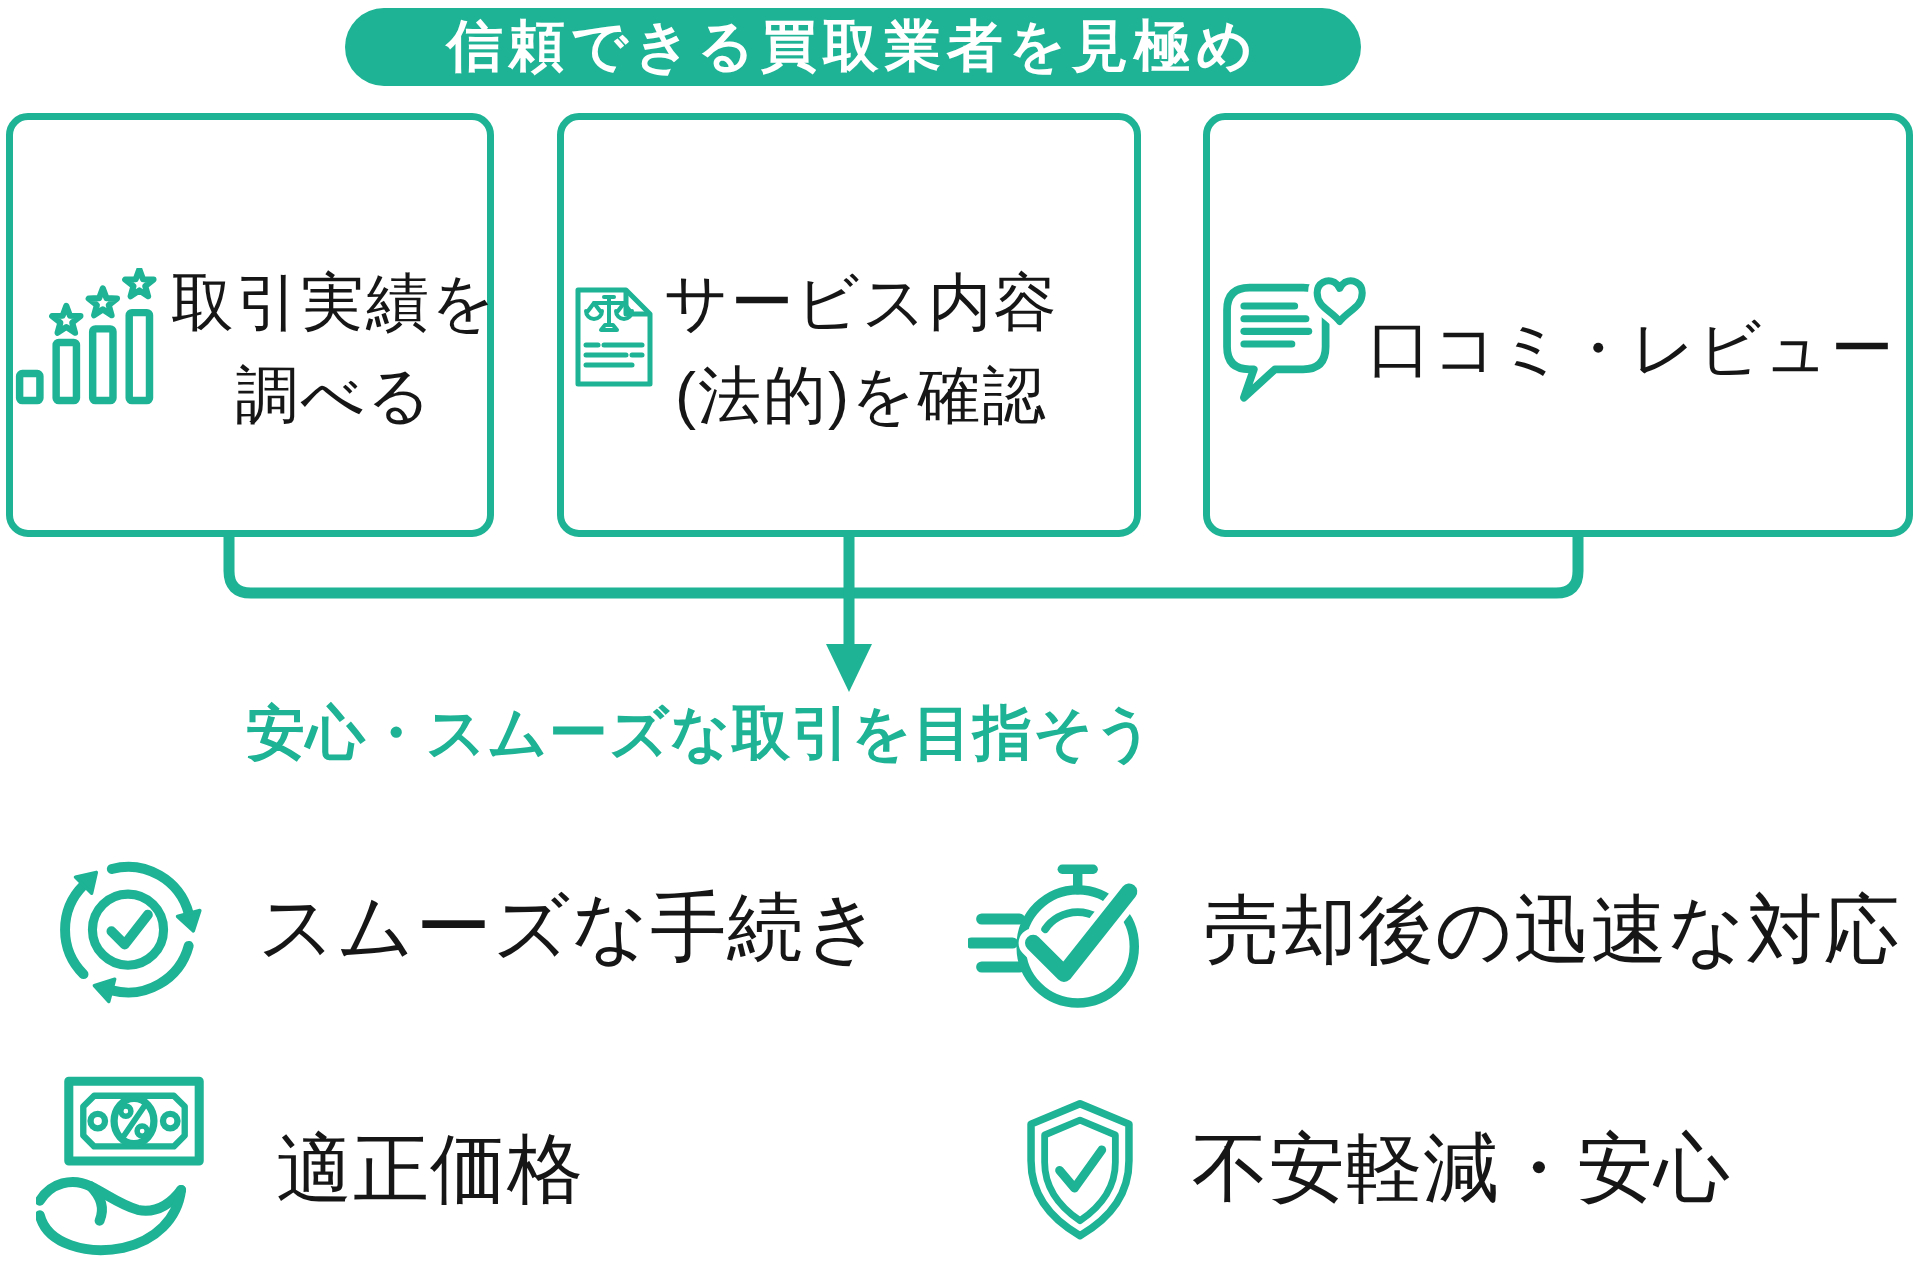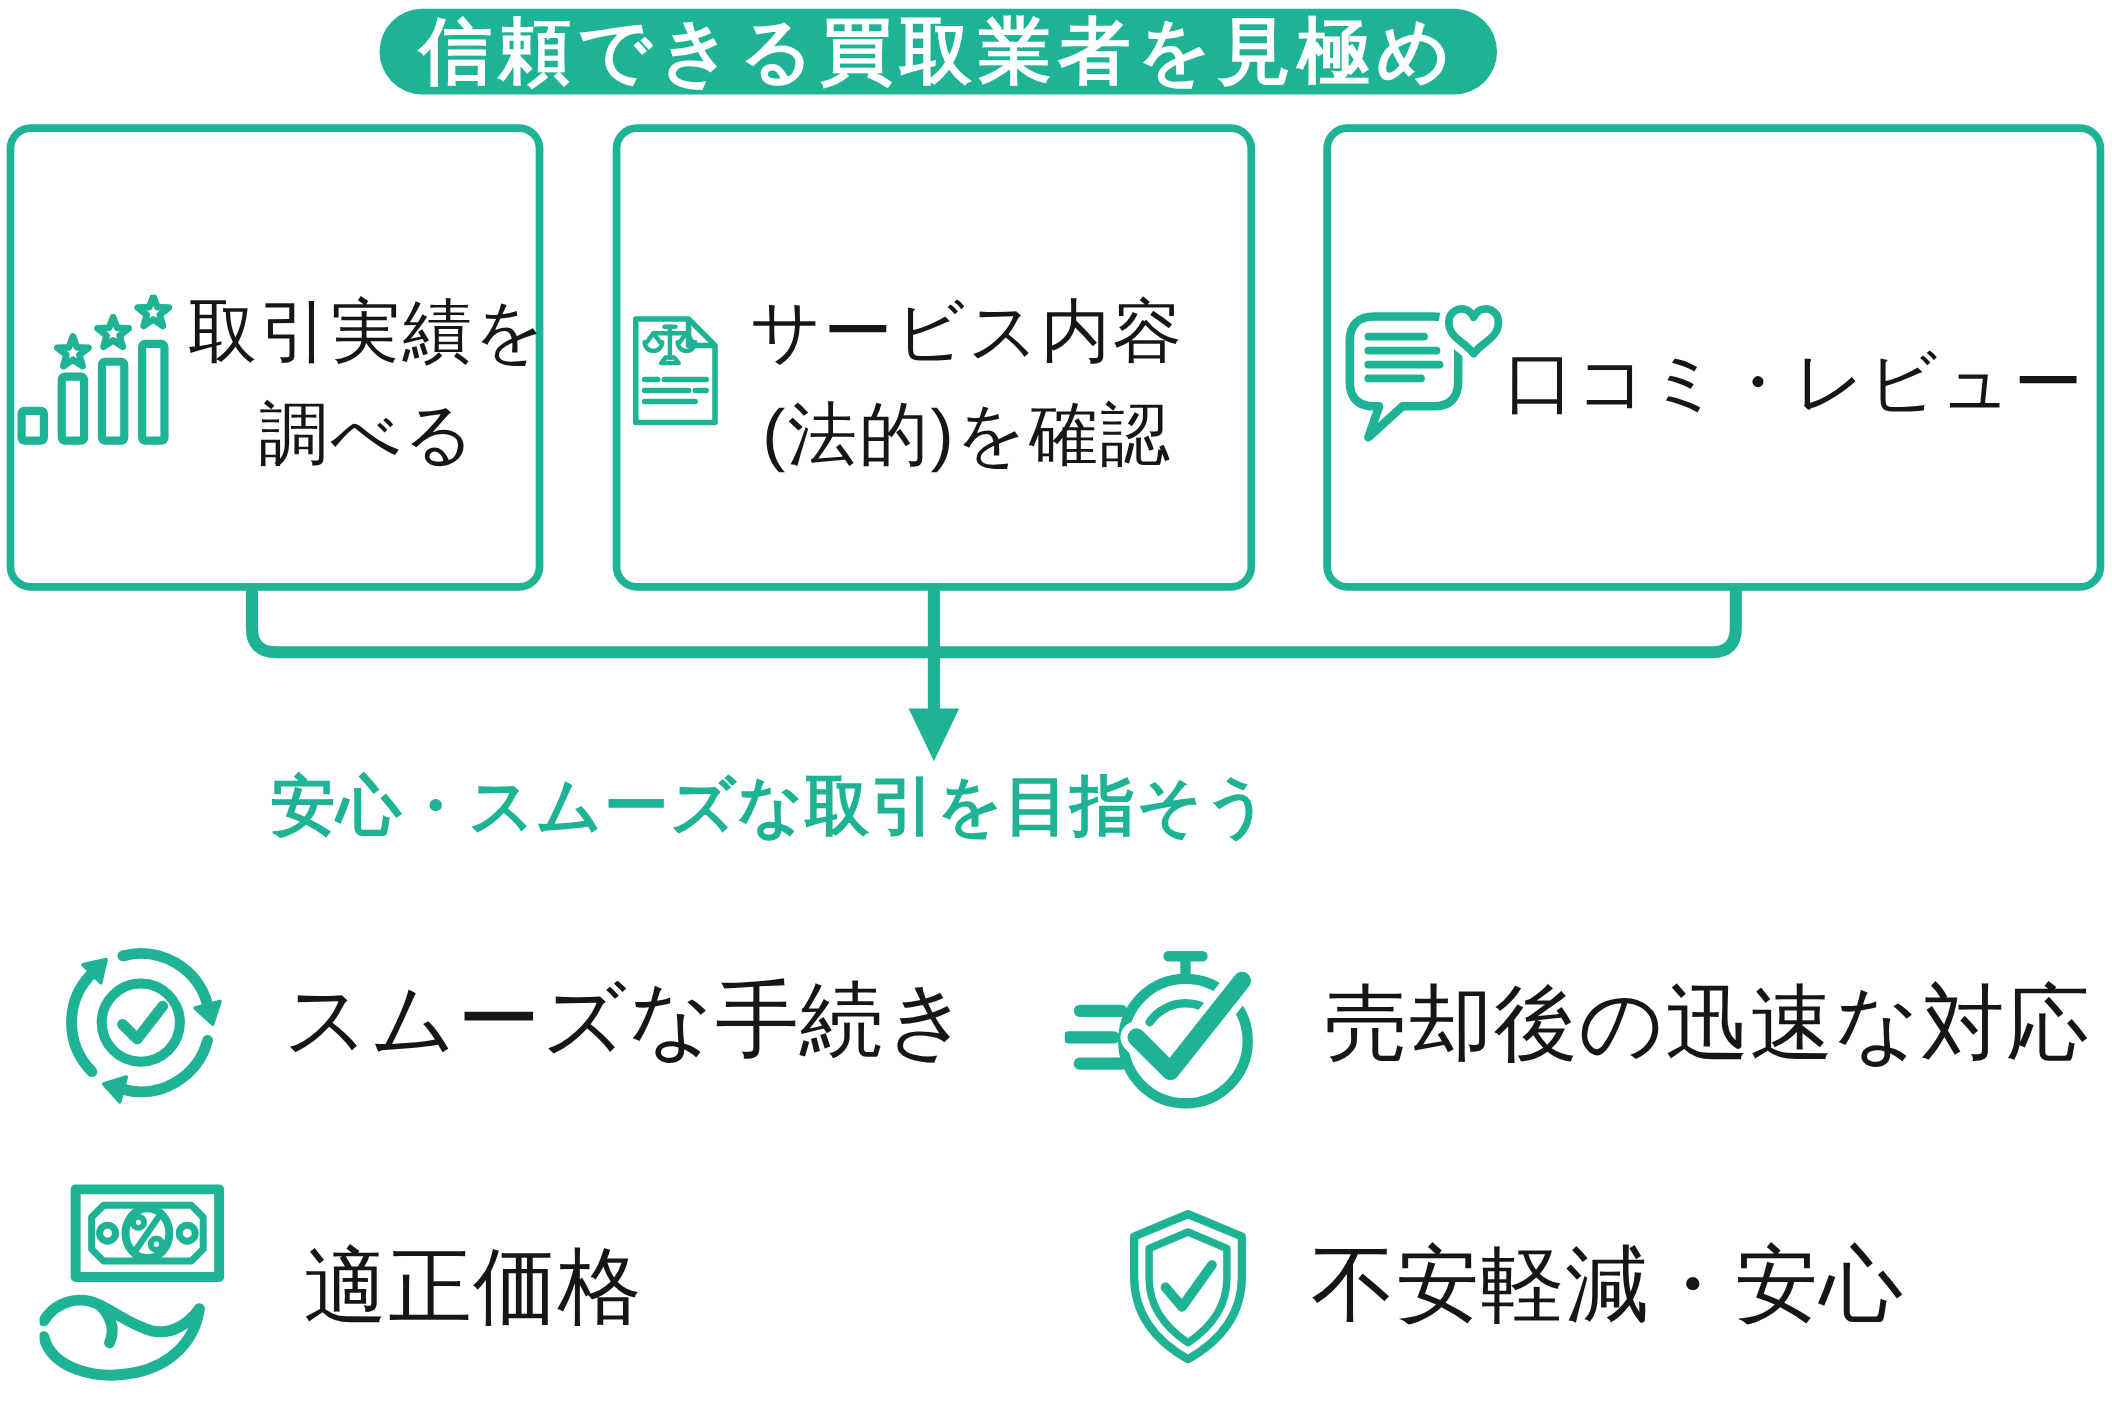--- a/index.html
+++ b/index.html
@@ -11,33 +11,33 @@
     font-family:"Liberation Sans","DejaVu Sans",sans-serif;
     color:var(--ink);
   }
   .stage { position:absolute; inset:0; }
 
   
   .banner {
     position:absolute; left:345px; top:8px; width:1016px; height:78px;
     background:var(--green); border-radius:40px;
     display:flex; align-items:center; justify-content:center;
-    color:#fff; font-size:66px; font-weight:800; letter-spacing:6px;
+    color:#fff; font-size:56px; font-weight:800; letter-spacing:6px;
     white-space:nowrap;
   }
 
   
   .card {
     position:absolute; top:113px; height:424px;
     border:7px solid var(--green); border-radius:22px; background:#fff;
     display:flex; flex-direction:row; align-items:center;
     padding-top:24px;
   }
   .card-1 { left:6px;    width:488px; }
-  .card-2 { left:557px;  width:584px;gap:18px; }
+  .card-2 { left:557px;  width:584px; }
   .card-3 { left:1203px; width:710px; }
   .card-icon { height:138px; display:flex; align-items:flex-start; justify-content:center; }
   .card-icon svg { display:block; }
   .card-text {
     margin-top:24px; font-size:63px; line-height:1.48; font-weight:500;
     letter-spacing:2px; text-align:center; color:var(--ink); white-space:nowrap;
   }
 
   
   .connector-layer { position:absolute; left:0; top:0; width:1920px; height:1280px; pointer-events:none; }

